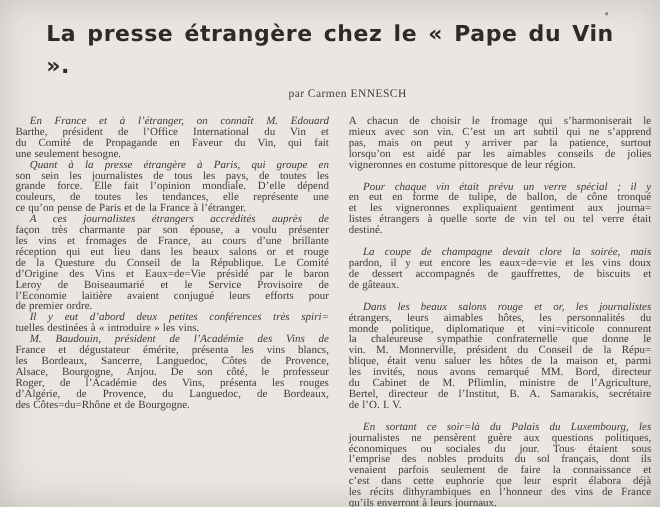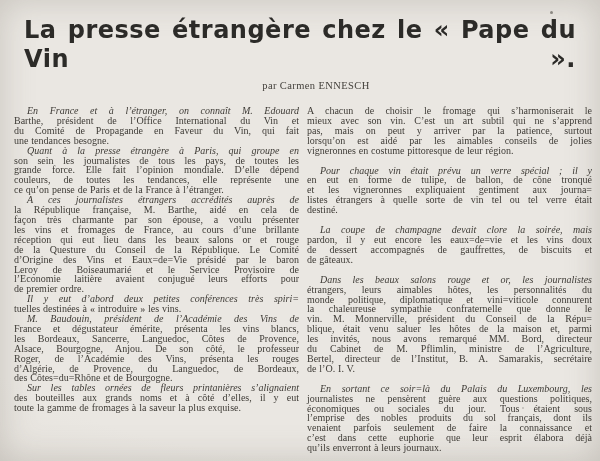--- a/index.html
+++ b/index.html
@@ -10,24 +10,24 @@
     box-sizing: border-box;
     background:
       radial-gradient(ellipse 130% 110% at 50% 38%, var(--paper, #eae7e2) 55%, #dcd8d1 100%);
     box-shadow: inset 0 0 34px rgba(110, 104, 93, 0.28);
     overflow: hidden;
     color: var(--ink, #3e3b36);
     font-family: "Liberation Serif", serif;
     padding-top: 16px;
   }
   .title {
-    margin: 0 24px;
+    margin: 0 42px;
     font-family: "DejaVu Sans", "Liberation Sans", sans-serif;
     font-weight: 600;
-    font-size: 24px;
+    font-size: 20px;
     line-height: 29px;
     letter-spacing: 0.5px;
     color: var(--title-ink, #2c2b28);
     text-align: justify;
     text-align-last: justify;
     white-space: normal;
   }
   .byline {
     margin-top: 6px;
     text-align: center;
@@ -37,21 +37,21 @@
     color: #44413c;
   }
   .columns {
     display: flex;
     gap: 8px;
     padding: 0 8px 0 14px;
     margin-top: 15px;
   }
   .col { flex: 1 1 0; min-width: 0; }
   .para { margin: 0; }
-  .col-right .para { margin-bottom: 10px; }
+  .col-right .para { margin-bottom: 10px; margin-left: 10px; }
   .col-right .para:last-child { margin-bottom: 0; }
   .tline {
     font-size: 10px;
     line-height: 9.9px;
     text-align: justify;
     text-align-last: justify;
     word-spacing: 0.4px;
     color: var(--ink, #3e3b36);
   }
   .tline.last { text-align-last: left; }
@@ -74,32 +74,31 @@
   <h1 class="title">La presse étrangère chez le « Pape du Vin ».</h1>
 
   <div class="byline">par Carmen ENNESCH</div>
 
   <div class="columns">
     <div class="col col-left">
         <div class="para indent">
           <div class="tline">En France et à l’étranger, on connaît M. Edouard</div>
           <div class="tline">Barthe, président de l’Office International du Vin et</div>
           <div class="tline">du Comité de Propagande en Faveur du Vin, qui fait</div>
-          <div class="tline last">une tendances besogne.</div>
+          <div class="tline last">une seulement besogne.</div>
         </div>
         <div class="para indent">
           <div class="tline">Quant à la presse étrangère à Paris, qui groupe en</div>
           <div class="tline">son sein les journalistes de tous les pays, de toutes les</div>
           <div class="tline">grande force. Elle fait l’opinion mondiale. D’elle dépend</div>
           <div class="tline">couleurs, de toutes les tendances, elle représente une</div>
           <div class="tline last">ce qu’on pense de Paris et de la France à l’étranger.</div>
         </div>
         <div class="para indent">
           <div class="tline">A ces journalistes étrangers accrédités auprès de</div>
-          <div class="tline">la République française, M. Barthe, aidé en cela de</div>
           <div class="tline">façon très charmante par son épouse, a voulu présenter</div>
           <div class="tline">les vins et fromages de France, au cours d’une brillante</div>
           <div class="tline">réception qui eut lieu dans les beaux salons or et rouge</div>
           <div class="tline">de la Questure du Conseil de la République. Le Comité</div>
           <div class="tline">d’Origine des Vins et Eaux=de=Vie présidé par le baron</div>
           <div class="tline">Leroy de Boiseaumarié et le Service Provisoire de</div>
           <div class="tline">l’Economie laitière avaient conjugué leurs efforts pour</div>
           <div class="tline last">de premier ordre.</div>
         </div>
         <div class="para indent">
@@ -107,25 +106,20 @@
           <div class="tline last">tuelles destinées à « introduire » les vins.</div>
         </div>
         <div class="para indent">
           <div class="tline">M. Baudouin, président de l’Académie des Vins de</div>
           <div class="tline">France et dégustateur émérite, présenta les vins blancs,</div>
           <div class="tline">les Bordeaux, Sancerre, Languedoc, Côtes de Provence,</div>
           <div class="tline">Alsace, Bourgogne, Anjou. De son côté, le professeur</div>
           <div class="tline">Roger, de l’Académie des Vins, présenta les rouges</div>
           <div class="tline">d’Algérie, de Provence, du Languedoc, de Bordeaux,</div>
           <div class="tline last">des Côtes=du=Rhône et de Bourgogne.</div>
-        </div>
-        <div class="para indent">
-          <div class="tline">Sur les tables ornées de fleurs printanières s’alignaient</div>
-          <div class="tline">des bouteilles aux grands noms et à côté d’elles, il y eut</div>
-          <div class="tline last">toute la gamme de fromages à la saveur la plus exquise.</div>
         </div>
       </div>
     <div class="col col-right">
         <div class="para">
           <div class="tline">A chacun de choisir le fromage qui s’harmoniserait le</div>
           <div class="tline">mieux avec son vin. C’est un art subtil qui ne s’apprend</div>
           <div class="tline">pas, mais on peut y arriver par la patience, surtout</div>
           <div class="tline">lorsqu’on est aidé par les aimables conseils de jolies</div>
           <div class="tline last">vigneronnes en costume pittoresque de leur région.</div>
         </div>
@@ -154,17 +148,18 @@
           <div class="tline">Bertel, directeur de l’Institut, B. A. Samarakis, secrétaire</div>
           <div class="tline last">de l’O. I. V.</div>
         </div>
         <div class="para indent">
           <div class="tline">En sortant ce soir=là du Palais du Luxembourg, les</div>
           <div class="tline">journalistes ne pensèrent guère aux questions politiques,</div>
           <div class="tline">économiques ou sociales du jour. Tous étaient sous</div>
           <div class="tline">l’emprise des nobles produits du sol français, dont ils</div>
           <div class="tline">venaient parfois seulement de faire la connaissance et</div>
           <div class="tline">c’est dans cette euphorie que leur esprit élabora déjà</div>
+          <div class="tline">les récits dithyrambiques en l’honneur des vins de France</div>
           <div class="tline last">qu’ils enverront à leurs journaux.</div>
         </div>
       </div>
   </div>
 </div>
 
 </body></html>

